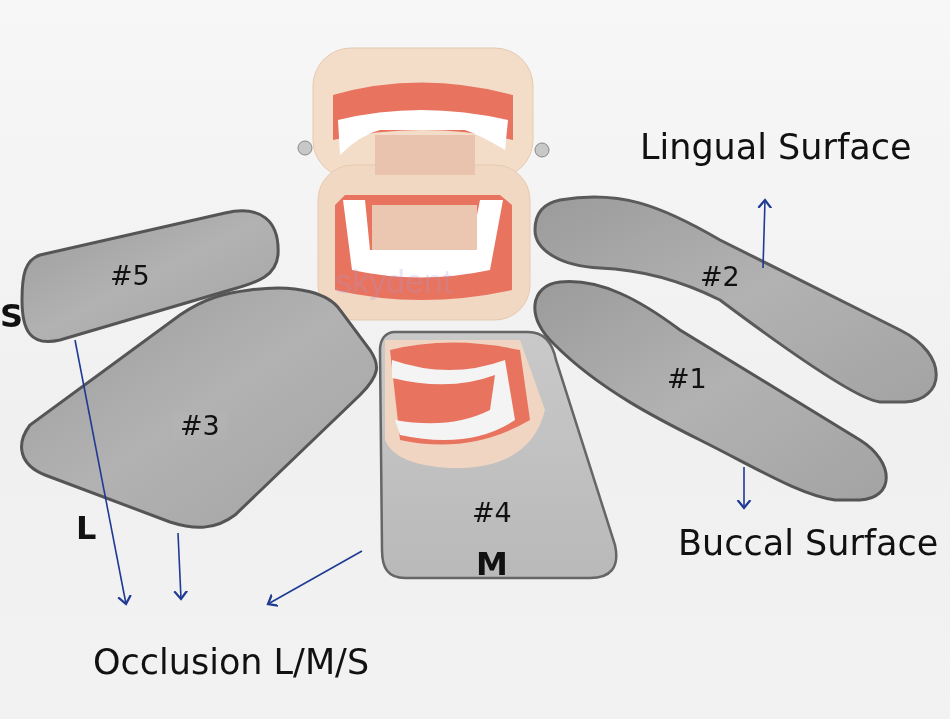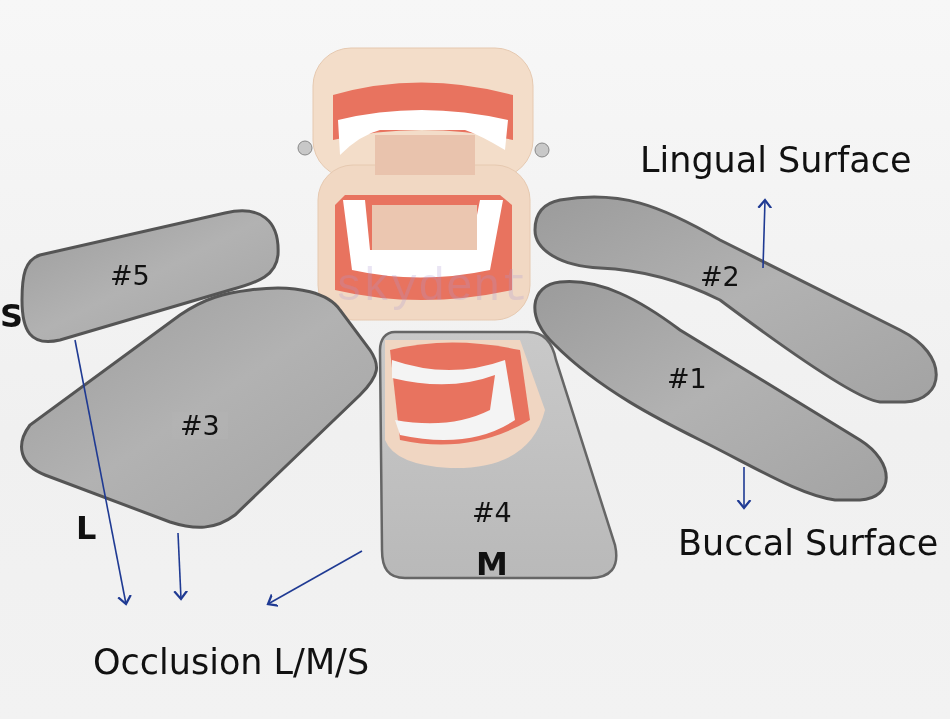--- a/index.html
+++ b/index.html
@@ -3,21 +3,21 @@
 <meta charset="utf-8">
 <style>
   html,body{margin:0;padding:0;}
   body{width:950px;height:719px;overflow:hidden;background:#f4f4f4;font-family:"DejaVu Sans","Liberation Sans",sans-serif;}
   .stage{position:relative;width:950px;height:719px;background:linear-gradient(180deg,#f7f7f7 0%,#f0f0f0 60%,#f2f2f2 100%);}
   svg.scene{position:absolute;left:0;top:0;}
   .lbl{position:absolute;color:#111;white-space:nowrap;line-height:1;}
   .num{font-size:27px;}
   .big{font-size:35px;}
   .bold{font-weight:bold;font-size:32px;}
-  .wm{position:absolute;color:rgba(170,150,210,0.25);font-size:46px;font-family:Liberation Mono, monospace;}
+  .wm{position:absolute;color:rgba(170,150,210,0.25);font-size:34px;font-family:Liberation Sans, sans-serif;}
 </style>
 </head>
 <body>
 
 <div class="stage">
   <svg class="scene" width="950" height="719" viewBox="0 0 950 719">
     <defs>
       <linearGradient id="mir" x1="0" y1="0" x2="1" y2="1">
         <stop offset="0" stop-color="#9b9b9b"></stop>
         <stop offset="0.5" stop-color="#b2b2b2"></stop>
@@ -82,16 +82,16 @@
   <div class="lbl num" style="left:110px;top:262px;">#5</div>
   <div class="lbl num" style="left:172px;top:412px;background:rgba(180,180,180,0.5);padding:0 8px;">#3</div>
   <div class="lbl num" style="left:472px;top:499px;">#4</div>
   <div class="lbl num" style="left:700px;top:263px;">#2</div>
   <div class="lbl num" style="left:667px;top:365px;">#1</div>
 
   <div class="lbl bold" style="left:0px;top:300px;">S</div>
   <div class="lbl bold" style="left:76px;top:512px;">L</div>
   <div class="lbl bold" style="left:476px;top:548px;">M</div>
 
-  <div class="lbl big" style="left:640px;top:143px;">Lingual Surface</div>
+  <div class="lbl big" style="left:640px;top:130px;">Lingual Surface</div>
   <div class="lbl big" style="left:678px;top:526px;text-align:right;">Buccal Surface</div>
   <div class="lbl big" style="left:93px;top:636px;margin-top:9px;">Occlusion L/M/S</div>
 </div>
 
 </body></html>

